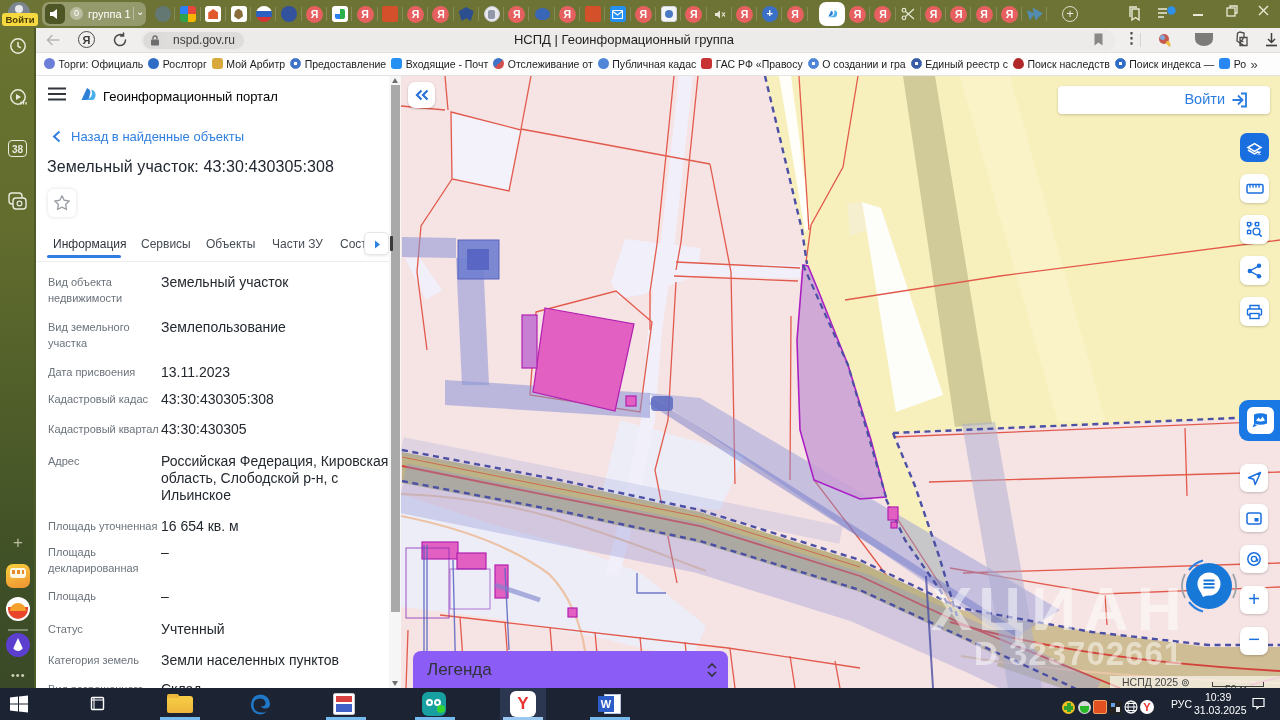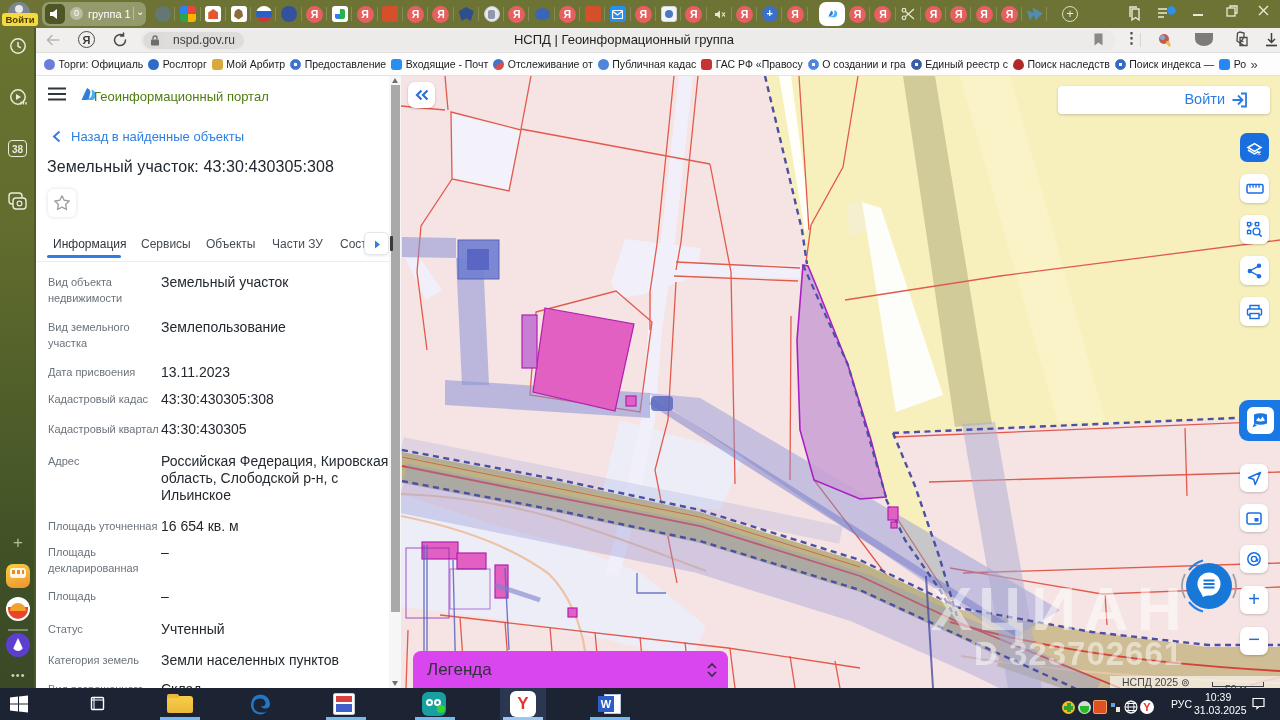--- a/index.html
+++ b/index.html
@@ -15,21 +15,21 @@
 
 #panel{left:36px;top:76px;width:353px;height:612px;background:#fff;}
 #pscroll{left:389px;top:76px;width:12px;height:612px;background:#f6f6f6;}
 
 #map{left:401px;top:76px;width:879px;height:612px;background:#f6e3e4;}
 .tabico{width:25.3px;height:28px;display:flex;align-items:center;justify-content:center;position:relative;flex:0 0 auto;}
 .tabico:after{content:"";position:absolute;right:0;top:7px;height:14px;width:1px;background:rgba(255,255,255,.18);}
 .ya{width:17px;height:17px;border-radius:50%;background:#e66060;color:#fff;font-size:10.5px;font-weight:bold;display:flex;align-items:center;justify-content:center;}
 .sq{width:16px;height:16px;border-radius:3px;}
 .btnw{background:#fff;border-radius:7px;box-shadow:0 1px 2.5px rgba(0,0,0,.2);display:flex;align-items:center;justify-content:center;}
-.bm{display:inline-flex;align-items:center;margin:0 2.5px;}
+.bm{display:inline-flex;align-items:flex-start;margin:0 2.5px;}
 .bm i{display:inline-block;width:11px;height:11px;margin-right:3.5px;flex:0 0 auto;}
 .row-label{position:absolute;left:12px;width:117px;font-size:11px;line-height:16px;color:#6b737b;}
 .row-value{position:absolute;left:125px;width:236px;font-size:14px;line-height:17px;color:#23292f;}
 </style>
 </head>
 <body>
 <div id="stage">
   <div class="abs" id="tabbar">
 
     <div class="abs" style="left:8px;top:2px;width:22px;height:22px;border-radius:50%;background:#7d8590;overflow:hidden;">
@@ -295,21 +295,21 @@
   </div>
   <div class="abs" id="panel">
 
     <svg class="abs" style="left:12px;top:11px" width="18" height="14" viewBox="0 0 18 14">
         <path d="M0 1.5h18M0 7h18M0 12.5h18" stroke="#30363c" stroke-width="2.2"></path>
       </svg>
     <svg class="abs" style="left:44px;top:10px" width="17" height="16" viewBox="0 0 17 16">
         <path d="M1.5 14 L7 2 Q10 3 10.5 6 L8.5 14 Z" fill="#2f7fd6"></path>
         <path d="M6 14 L13 14 Q16 12 15.5 8 Q15 4.5 11.5 3.5 L12 7 Q12 11.5 8 13 Z" fill="#49b0ec"></path>
       </svg>
-    <div class="abs" style="left:58px;top:13px;font-size:13px;color:#4d7c0f;">Геоинформационный портал</div>
+    <div class="abs" style="left:67px;top:13px;font-size:13px;color:#000000;">Геоинформационный портал</div>
 
     <svg class="abs" style="left:16px;top:54px" width="9" height="13" viewBox="0 0 9 13">
         <path d="M7.5 1.5L2 6.5l5.5 5" fill="none" stroke="#2f7fe0" stroke-width="2"></path>
       </svg>
     <div class="abs" style="left:35px;top:53px;font-size:13px;color:#2f7fe0;">Назад в найденные объекты</div>
 
     <div class="abs" style="left:11px;top:82px;font-size:16px;font-weight:500;color:#222832;letter-spacing:.1px;">Земельный участок: 43:30:430305:308</div>
 
     <div class="abs" style="left:12px;top:113px;width:28px;height:28px;border-radius:6px;box-shadow:0 0 4px rgba(0,0,0,.13);background:#fff;">
       <svg style="margin:5px 0 0 5px" width="18" height="18" viewBox="0 0 18 18">
@@ -608,21 +608,21 @@
     <path d="M7 19 A26 26 0 0 0 7 43" fill="none" stroke="#9aa0a8" stroke-width="1.7"></path>
     <path d="M55 19 A26 26 0 0 1 55 43" fill="none" stroke="#9aa0a8" stroke-width="1.7"></path>
     <path d="M11 15 A26 26 0 0 1 25 5.5" fill="none" stroke="#2a7fe0" stroke-width="2.2"></path>
     <path d="M11 47 A26 26 0 0 0 25 56.5" fill="none" stroke="#2a7fe0" stroke-width="2.2"></path>
     <circle cx="31" cy="31" r="23" fill="#1878d8"></circle>
     <circle cx="31" cy="29" r="11.5" fill="#fff"></circle>
     <polygon points="22,36 25,42 30,40" fill="#fff"></polygon>
     <path d="M25.5 25.5h11M25.5 29h11M25.5 32.5h11" stroke="#1878d8" stroke-width="1.9"></path>
   </svg>
 
-  <div class="abs" style="left:413px;top:651px;width:315px;height:37px;background:#d946ef;border-radius:8px 8px 0 0;">
+  <div class="abs" style="left:413px;top:651px;width:315px;height:37px;background:#8b5cf6;border-radius:8px 8px 0 0;">
     <div class="abs" style="left:14px;top:9px;font-size:17px;color:#2e3338;">Легенда</div>
     <svg class="abs" style="left:293px;top:11px" width="12" height="16" viewBox="0 0 12 16">
         <path d="M2 6l4-4 4 4M2 10l4 4 4-4" fill="none" stroke="#2e3338" stroke-width="1.6"></path>
       </svg>
   </div>
 
   <div class="abs" style="left:1110px;top:676px;width:170px;height:12px;background:rgba(255,255,255,.6);"></div>
   <div class="abs" style="left:1122px;top:676px;font-size:10.5px;color:#454545;">НСПД 2025 ⊚</div>
   <div class="abs" style="left:1212px;top:682px;width:52px;height:5px;border-left:1.5px solid #3f3f3f;border-right:1.5px solid #3f3f3f;border-bottom:1.5px solid #3f3f3f;"></div>
   <div class="abs" style="left:1225px;top:675px;font-size:10.5px;color:#3f3f3f;margin-top:8px;">50 м</div>

